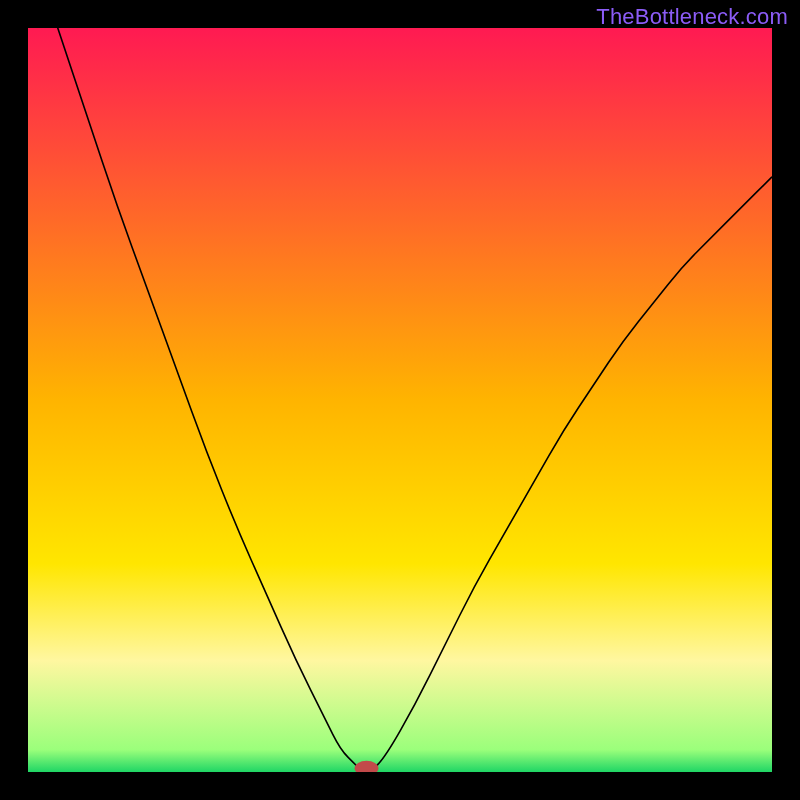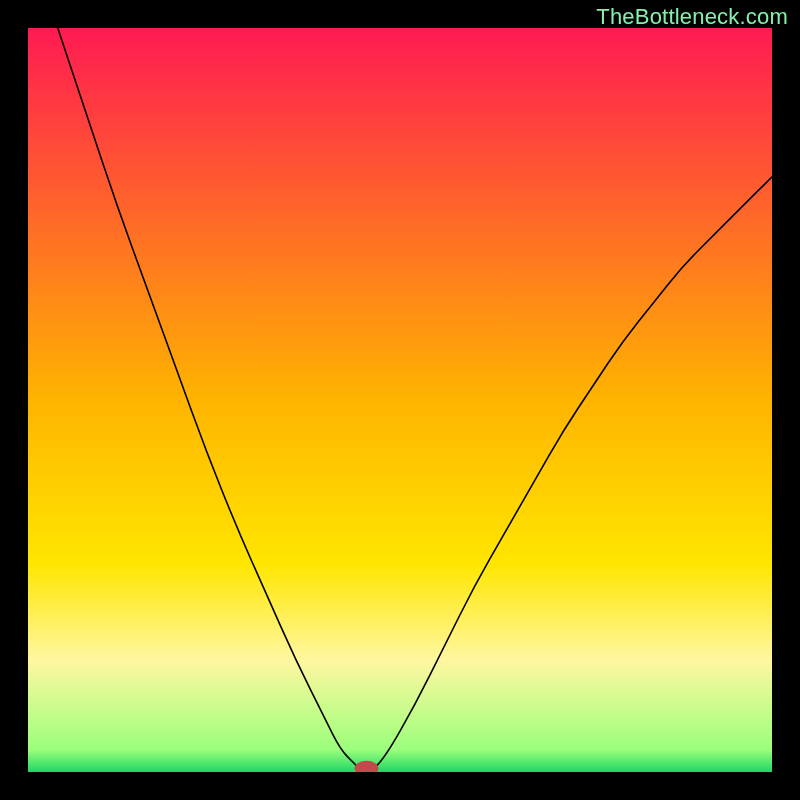--- a/index.html
+++ b/index.html
@@ -14,21 +14,21 @@
   .frame {
     position: relative;
     width: 800px;
     height: 800px;
     background: #000;
   }
   .watermark {
     position: absolute;
     top: 4px;
     right: 12px;
-    color: #86efac;
+    color: #8b5cf6;
     font-size: 22px;
     font-weight: 500;
     letter-spacing: 0.2px;
     z-index: 10;
   }
   .plot-wrap {
     position: absolute;
     left: 28px;
     top: 28px;
     width: 744px;

